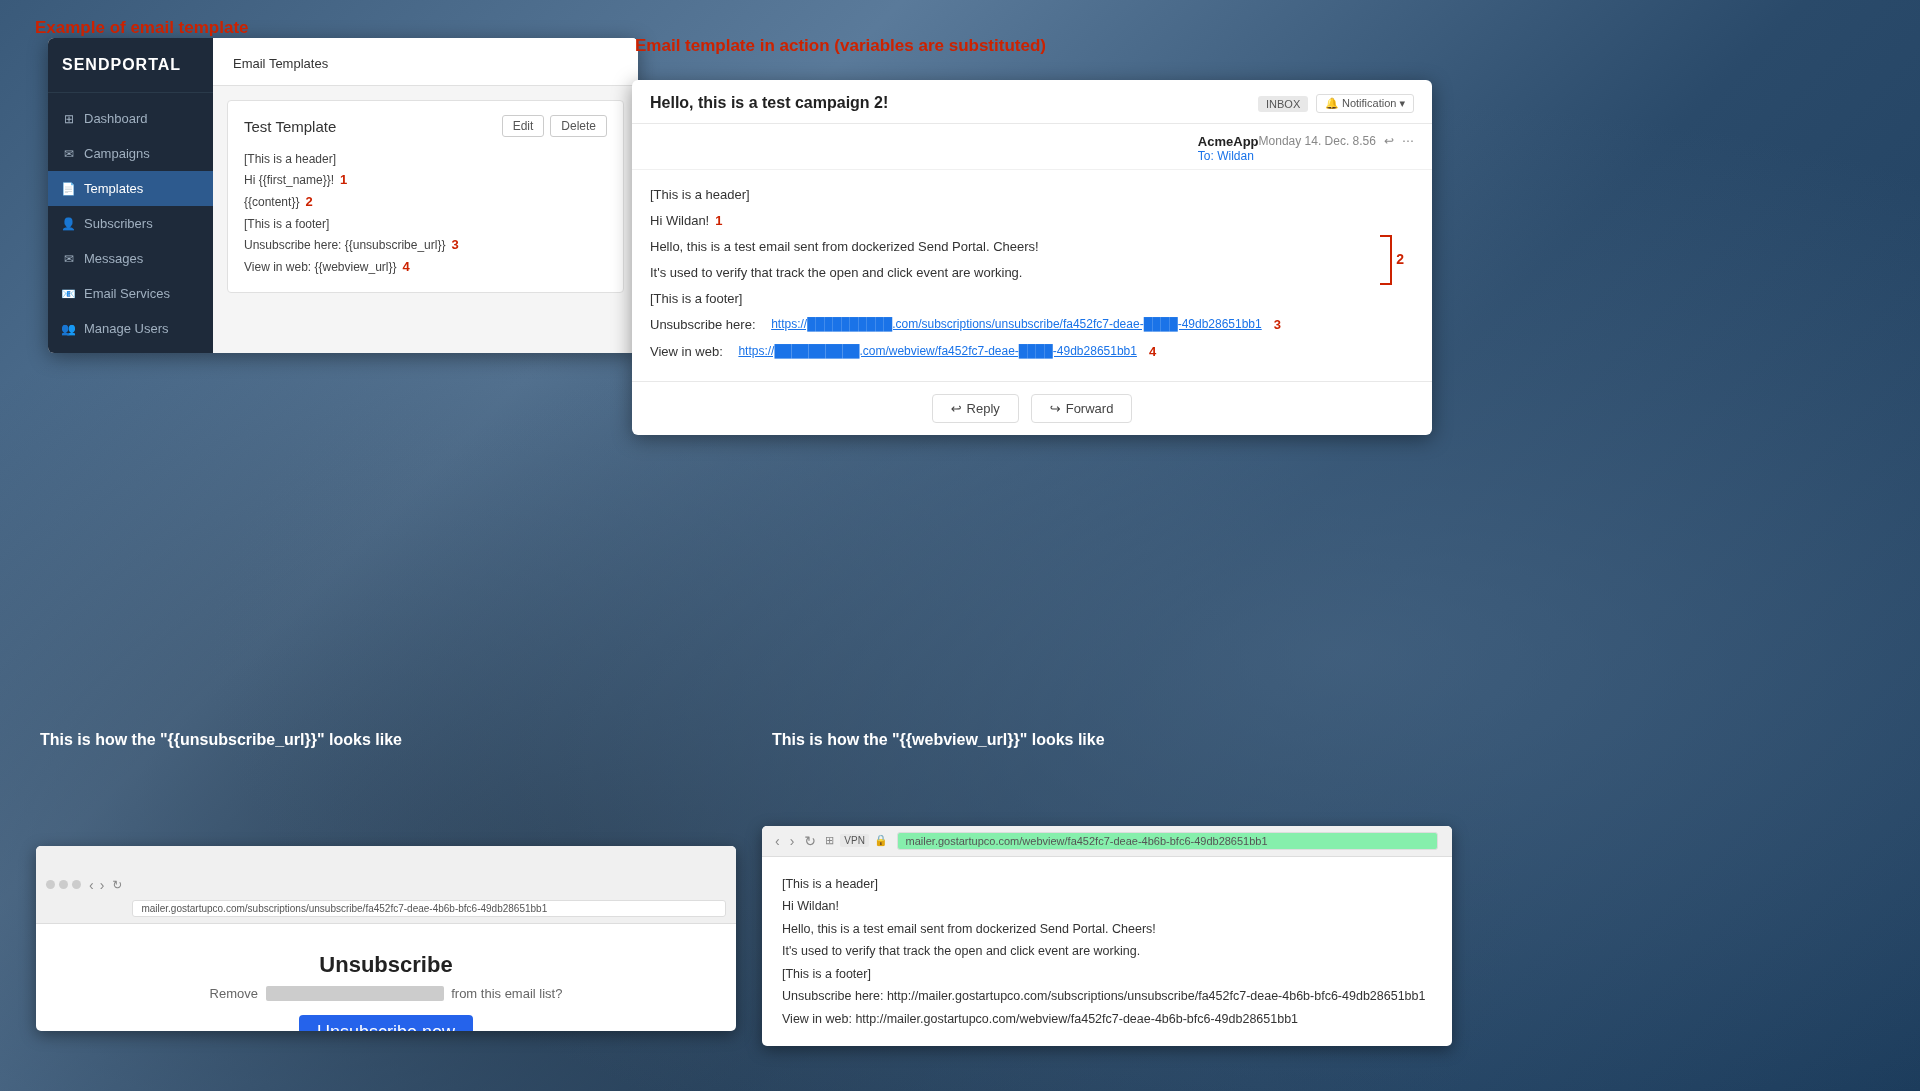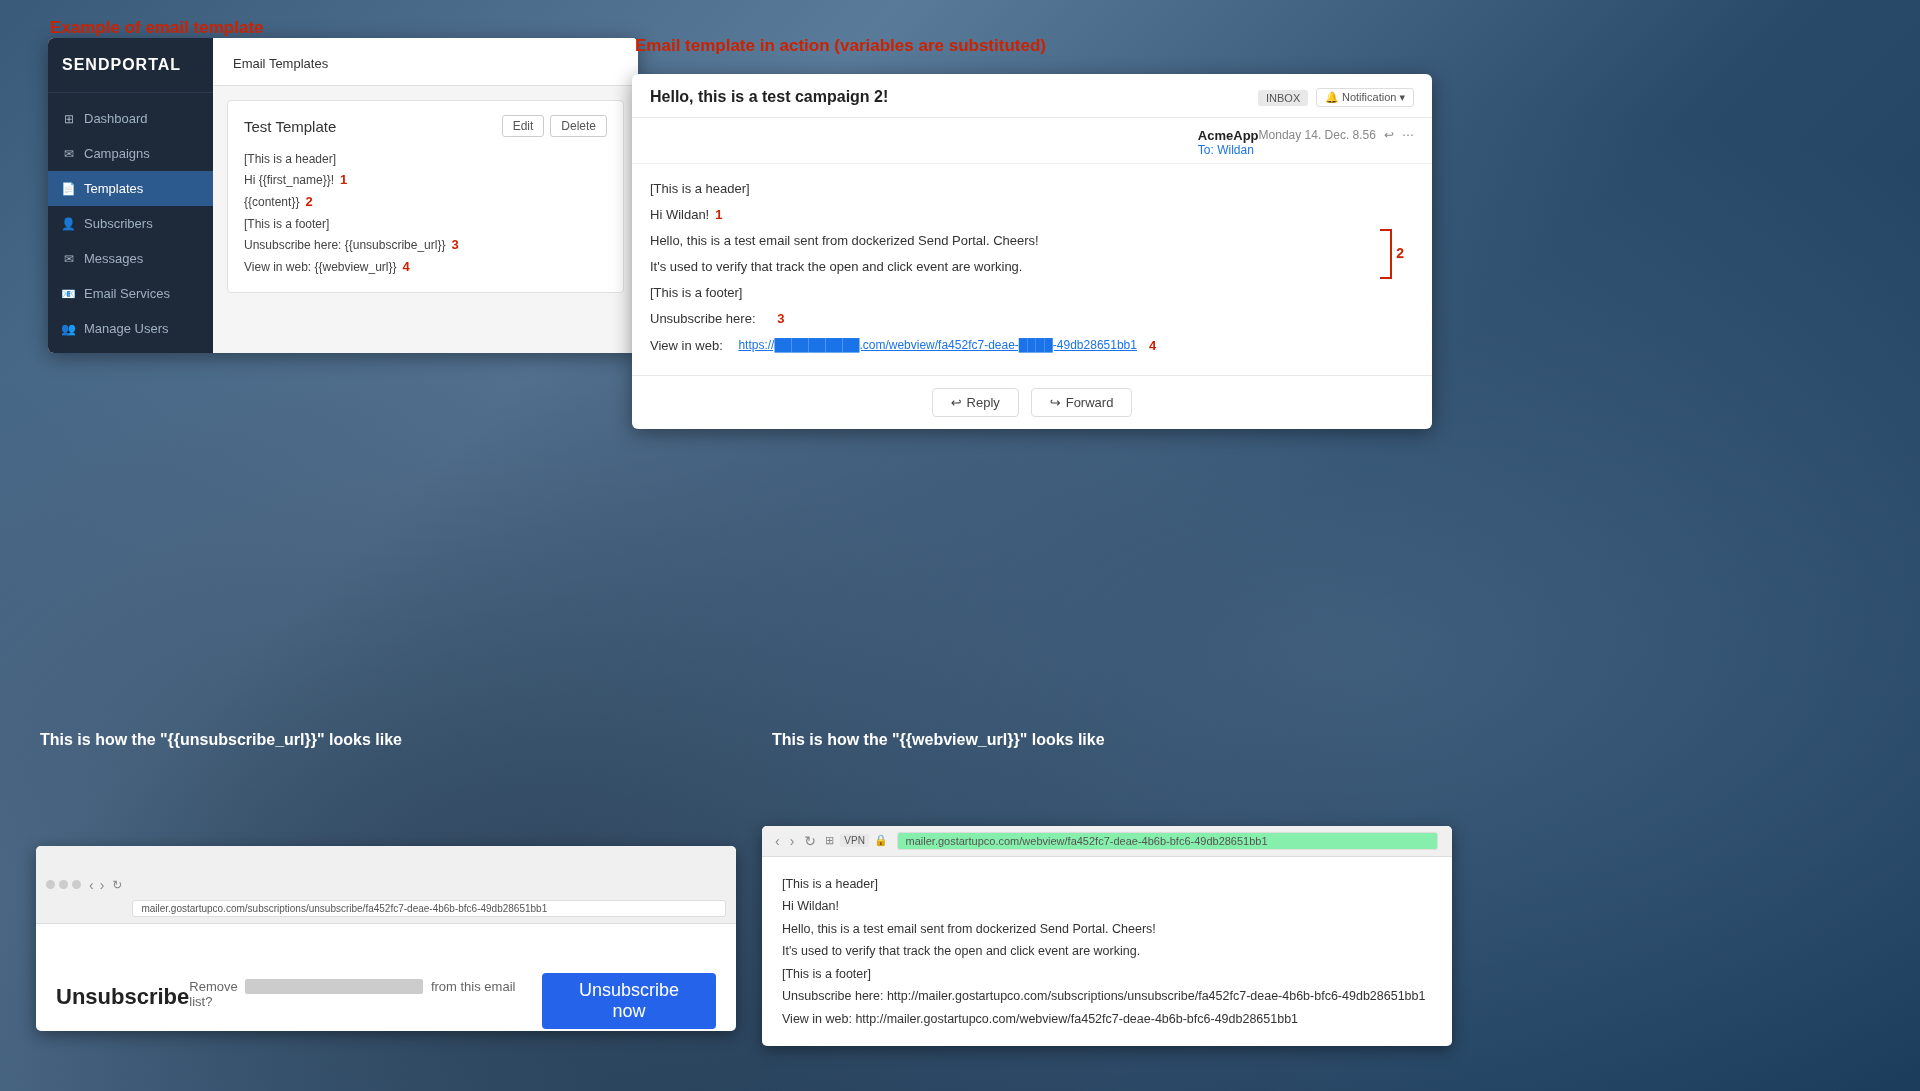--- a/index.html
+++ b/index.html
@@ -20,21 +20,21 @@
       background:
         radial-gradient(ellipse at 70% 60%, rgba(80,110,140,0.6) 0%, transparent 60%),
         radial-gradient(ellipse at 30% 80%, rgba(40,60,80,0.8) 0%, transparent 50%);
       z-index: 0;
     }
 
     
     .annotation-top-left {
       position: absolute;
       top: 18px;
-      left: 50px;
+      left: 35px;
       color: #cc2200;
       font-size: 17px;
       font-weight: 600;
       z-index: 10;
     }
 
     .annotation-top-right {
       position: absolute;
       top: 36px;
       left: 635px;
@@ -185,21 +185,21 @@
 
     .num-badge {
       color: #cc2200;
       font-weight: 600;
       font-size: 13px;
     }
 
     
     .email-window {
       position: absolute;
-      top: 74px;
+      top: 80px;
       left: 632px;
       width: 800px;
       background: #fff;
       border-radius: 6px;
       box-shadow: 0 4px 20px rgba(0,0,0,0.4);
       z-index: 5;
       overflow: hidden;
     }
 
     .email-window-header {
@@ -362,20 +362,21 @@
       border-radius: 3px;
       padding: 2px 8px;
       font-size: 10px;
       color: #555;
       margin-left: 6px;
       margin-top: 48px;
     }
 
     .unsub-body {
       display: flex;
+      flex-direction: column;
       align-items: center;
       justify-content: center;
       padding: 20px;
       height: calc(100% - 32px);
     }
 
     .unsub-title {
       font-size: 22px;
       font-weight: 600;
       color: #222;
@@ -606,20 +607,21 @@
         </div>
         <span class="annotation-red" style="margin-left:4px; font-size:14px; font-weight:600; color:#cc2200;">2</span>
       </div>
     </div>
 
     <div class="body-line">
       <span>[This is a footer]</span>
     </div>
     <div class="body-line">
       <span>Unsubscribe here:</span>&nbsp;
+      <span class="email-link">https://██████████.com/subscriptions/unsubscribe/fa452fc7-deae-████-49db28651bb1</span>
       <span class="annotation-red" style="margin-left:6px;">3</span>
     </div>
     <div class="body-line">
       <span>View in web:</span>&nbsp;
       <span class="email-link">https://██████████.com/webview/fa452fc7-deae-████-49db28651bb1</span>
       <span class="annotation-red" style="margin-left:6px;">4</span>
     </div>
   </div>
 
   <div class="email-footer-actions">

